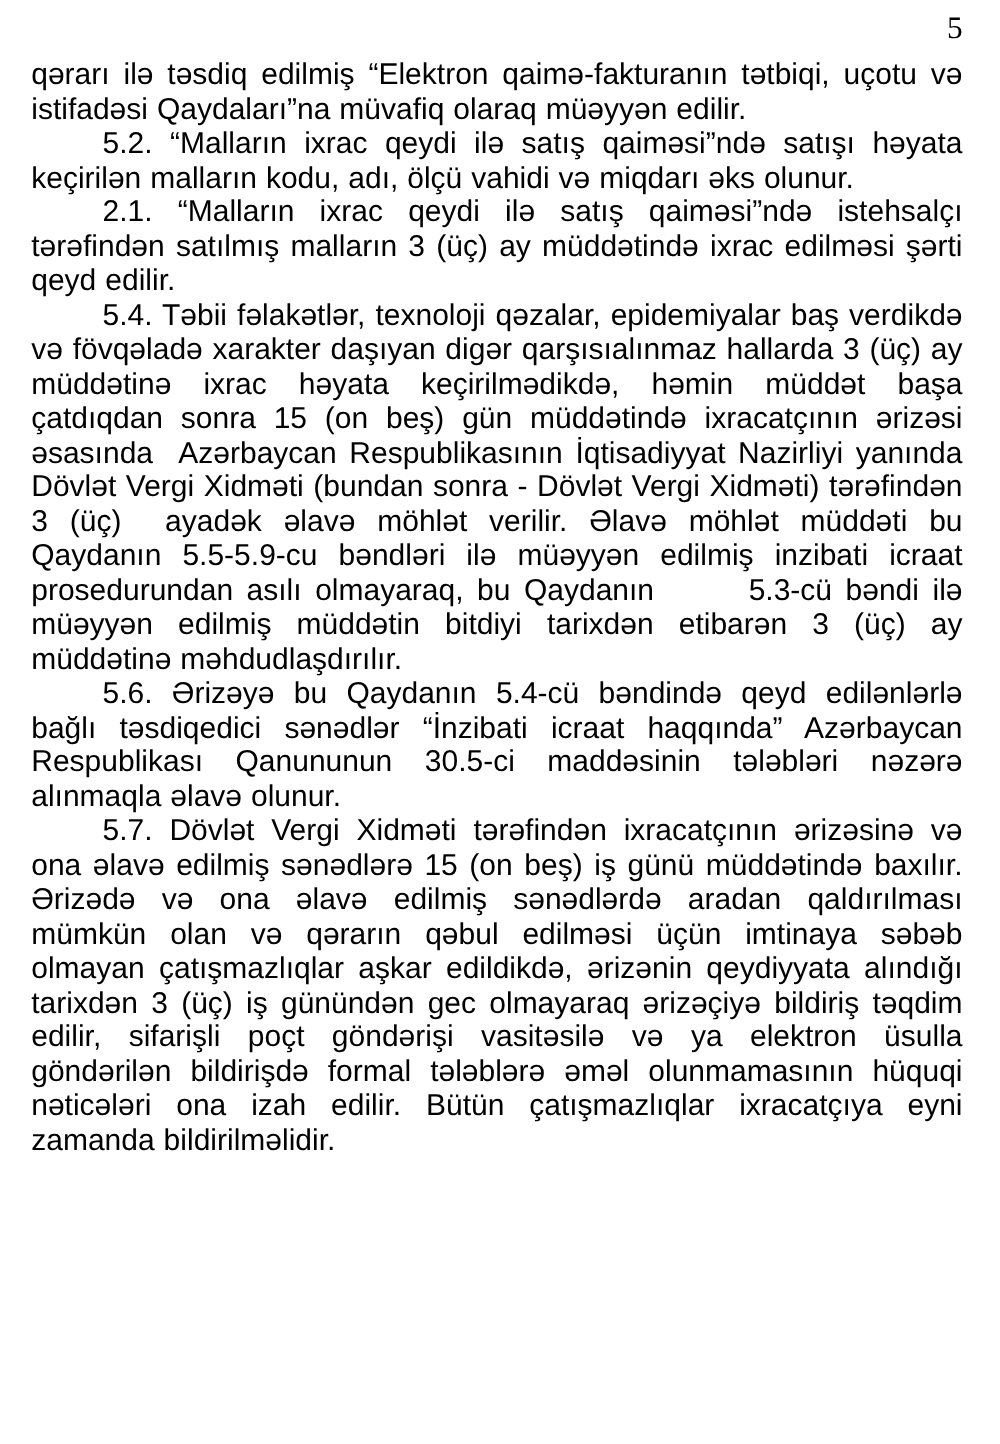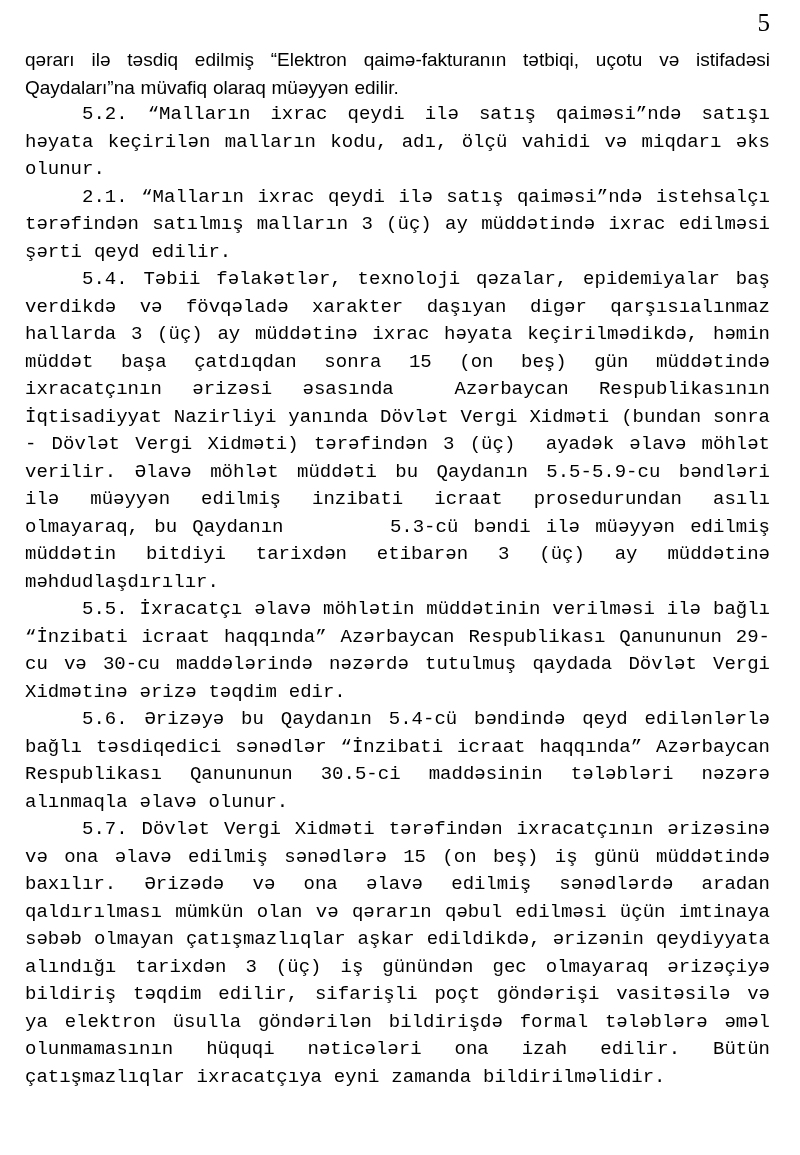--- a/index.html
+++ b/index.html
@@ -21,41 +21,39 @@
   .page-number {
     text-align: right;
     font-family: "Liberation Serif", serif;
     font-size: 25px;
     line-height: 30px;
     margin-bottom: 8px;
     color: #000000;
   }
   .doc-body p.para {
     margin: 0;
-    font-size: 19px;
+    font-size: 24px;
     line-height: 27.5px;
     text-align: justify;
     word-spacing: 0.5px;
     color: #000000;
   }
   .doc-body p.para.indent {
     text-indent: 57px;
-    font-family: Liberation Mono, monospace;
   }
   .doc-body p.para.justify-last {
     text-align-last: justify;
   }
 </style>
 </head>
 <body>
 
 <div class="page">
   <div class="page-number">5</div>
   <div class="doc-body">
       <p class="para">qərarı ilə təsdiq edilmiş “Elektron qaimə-fakturanın tətbiqi, uçotu və istifadəsi Qaydaları”na müvafiq olaraq müəyyən edilir.</p>
       <p class="para indent">5.2. “Malların ixrac qeydi ilə satış qaiməsi”ndə satışı həyata keçirilən malların kodu, adı, ölçü vahidi və miqdarı əks olunur.</p>
       <p class="para indent">2.1. “Malların ixrac qeydi ilə satış qaiməsi”ndə istehsalçı tərəfindən satılmış malların 3 (üç) ay müddətində ixrac edilməsi şərti qeyd edilir.</p>
       <p class="para indent">5.4. Təbii fəlakətlər, texnoloji qəzalar, epidemiyalar baş verdikdə və fövqəladə xarakter daşıyan digər qarşısıalınmaz hallarda 3 (üç) ay müddətinə ixrac həyata keçirilmədikdə, həmin müddət başa çatdıqdan sonra 15 (on beş) gün müddətində ixracatçının ərizəsi əsasında &nbsp;Azərbaycan Respublikasının İqtisadiyyat Nazirliyi yanında Dövlət Vergi Xidməti (bundan sonra - Dövlət Vergi Xidməti) tərəfindən 3 (üç) &nbsp;ayadək əlavə möhlət verilir. Əlavə möhlət müddəti bu Qaydanın 5.5-5.9-cu bəndləri ilə müəyyən edilmiş inzibati icraat prosedurundan asılı olmayaraq, bu Qaydanın &nbsp;&nbsp;&nbsp;&nbsp;&nbsp; 5.3-cü bəndi ilə müəyyən edilmiş müddətin bitdiyi tarixdən etibarən 3 (üç) ay müddətinə məhdudlaşdırılır.</p>
-      <p class="para indent">5.5. İxracatçı əlavə möhlətin müddətinin verilməsi ilə bağlı “İnzibati icraat haqqında” Azərbaycan Respublikası Qanununun 29-cu və 30-cu maddələrində nəzərdə tutulmuş qaydada Dövlət Vergi Xidmətinə ərizə təqdim edir.</p>
       <p class="para indent">5.6. Ərizəyə bu Qaydanın 5.4-cü bəndində qeyd edilənlərlə bağlı təsdiqedici sənədlər “İnzibati icraat haqqında” Azərbaycan Respublikası Qanununun 30.5-ci maddəsinin tələbləri nəzərə alınmaqla əlavə olunur.</p>
       <p class="para indent">5.7. Dövlət Vergi Xidməti tərəfindən ixracatçının ərizəsinə və ona əlavə edilmiş sənədlərə 15 (on beş) iş günü müddətində baxılır. Ərizədə və ona əlavə edilmiş sənədlərdə aradan qaldırılması mümkün olan və qərarın qəbul edilməsi üçün imtinaya səbəb olmayan çatışmazlıqlar aşkar edildikdə, ərizənin qeydiyyata alındığı tarixdən 3 (üç) iş günündən gec olmayaraq ərizəçiyə bildiriş təqdim edilir, sifarişli poçt göndərişi vasitəsilə və ya elektron üsulla göndərilən bildirişdə formal tələblərə əməl olunmamasının hüquqi nəticələri ona izah edilir. Bütün çatışmazlıqlar ixracatçıya eyni zamanda bildirilməlidir.</p>
     </div>
 </div>
 
 </body></html>

